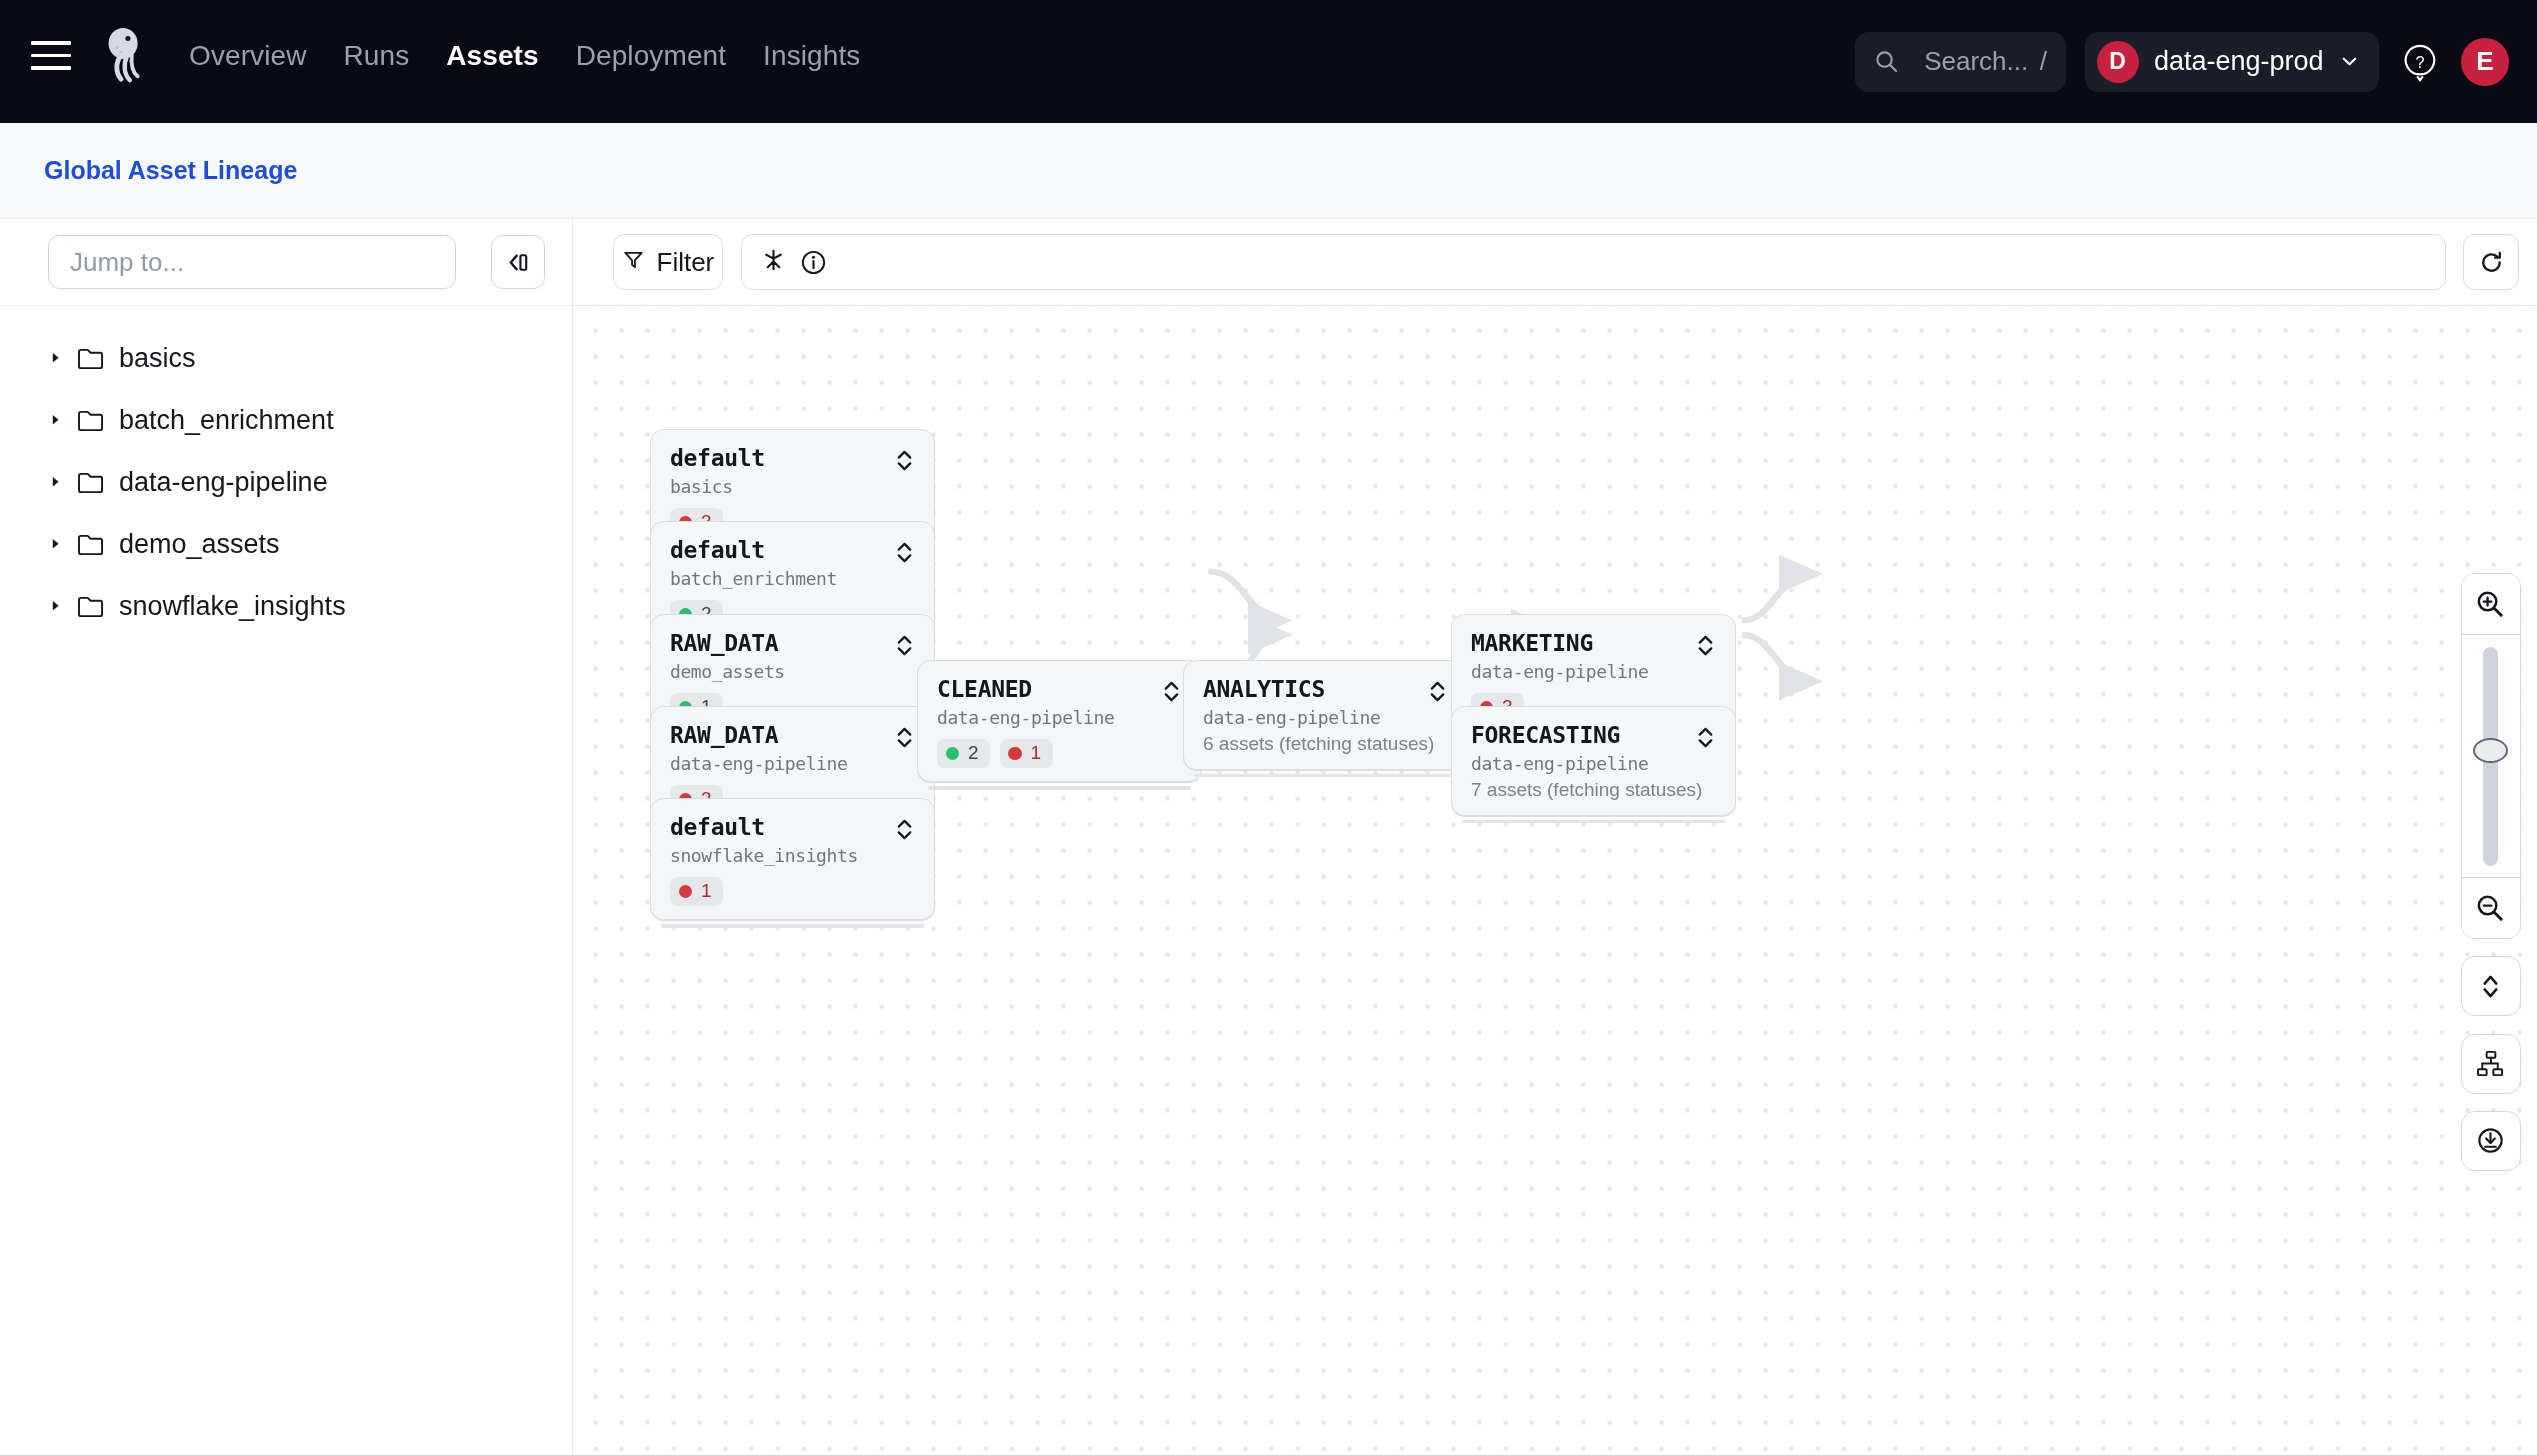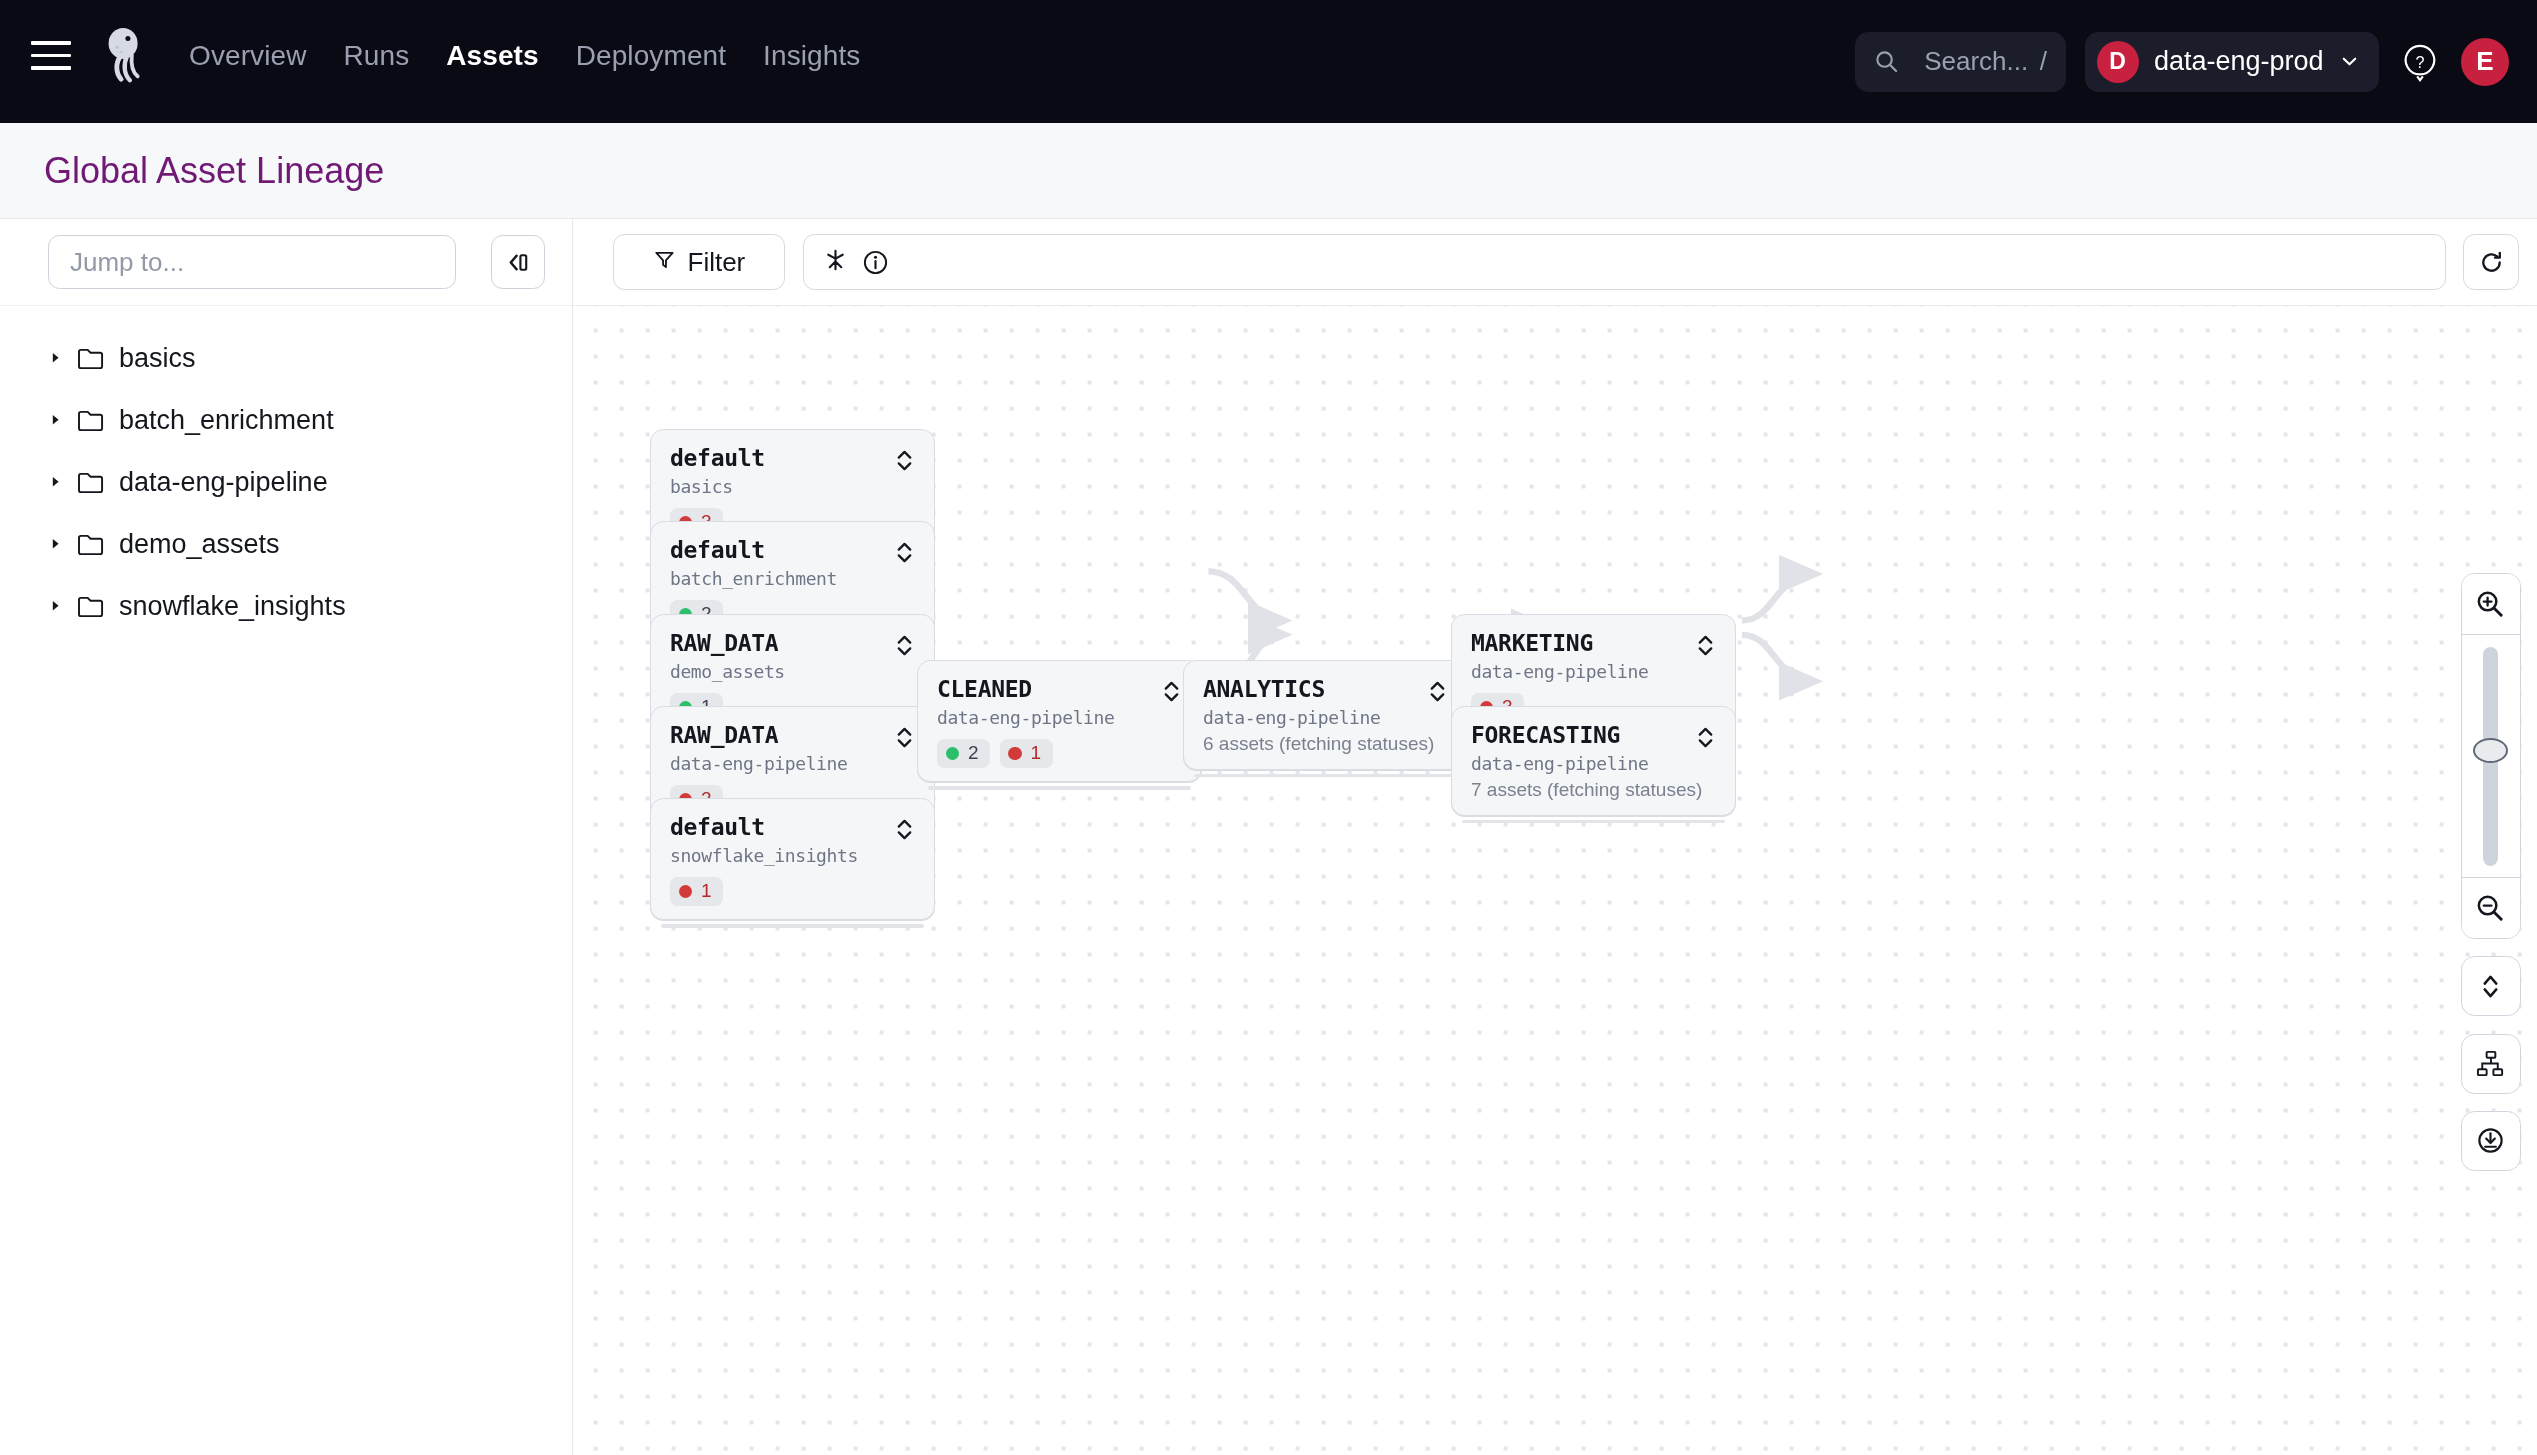--- a/index.html
+++ b/index.html
@@ -71,21 +71,21 @@
     color: #fff; font-size: 26px; font-weight: bold;
     display: flex; align-items: center; justify-content: center; cursor: pointer;
   }
 
   
   .page-header {
     height: 96px; background: #F7F8FA; border-bottom: 1px solid #E6E8EC;
     display: flex; align-items: center; padding: 0 37px 0 44px;
     justify-content: space-between;
   }
-  .page-title { font-size: 36px; font-weight: normal; color: #701a75; }
+  .page-title { font-size: 25px; font-weight: bold; color: #1d4ed8; }
   .reload-btn {
     height: 56px; border: 1px solid #D6D9E0; border-radius: 11.5px;
     background: #ffffff; display: flex; align-items: center; gap: 13.5px;
     padding: 0 23px; cursor: pointer; font-size: 26px; color: #15171F;
   }
   .reload-icon { width: 25px; height: 25px; flex: none; }
 
   
   .body-split { display: flex; height: calc(1455px - 123px - 96px); }
 
@@ -119,21 +119,21 @@
   .tree-label { font-size: 27px; color: #15171F; white-space: nowrap; }
 
   
   .graph-panel { flex: 1; display: flex; flex-direction: column; min-width: 0; }
   .graph-toolbar {
     height: 87px; background: #ffffff; border-bottom: 1px solid #E6E8EC;
     display: flex; align-items: center; gap: 17.3px; padding: 0 19px 0 40px;
   }
   .filter-btn {
     height: 56px; border: 1px solid #D6D9E0; border-radius: 11.5px; background:#fff;
-    display: flex; align-items: center; gap: 11.5px; padding: 0 39px;
+    display: flex; align-items: center; gap: 11.5px; padding: 0 8px;
     cursor: pointer; font-size: 26px; color: #15171F; flex: none;
   }
   .subset-field {
     flex: 1; height: 56px; border: 1px solid #D6D9E0; border-radius: 11.5px;
     background: #ffffff; display: flex; align-items: center; gap: 13.5px;
     padding: 0 11.5px 0 19px; cursor: text; min-width: 0;
   }
   .subset-placeholder { font-size: 26px; color: #8D94A4; flex: 1; white-space: nowrap; overflow: hidden; }
   .info-circle { width: 29px; height: 29px; flex: none; margin-right: 7.7px; cursor: pointer; }
   .refresh-btn {

